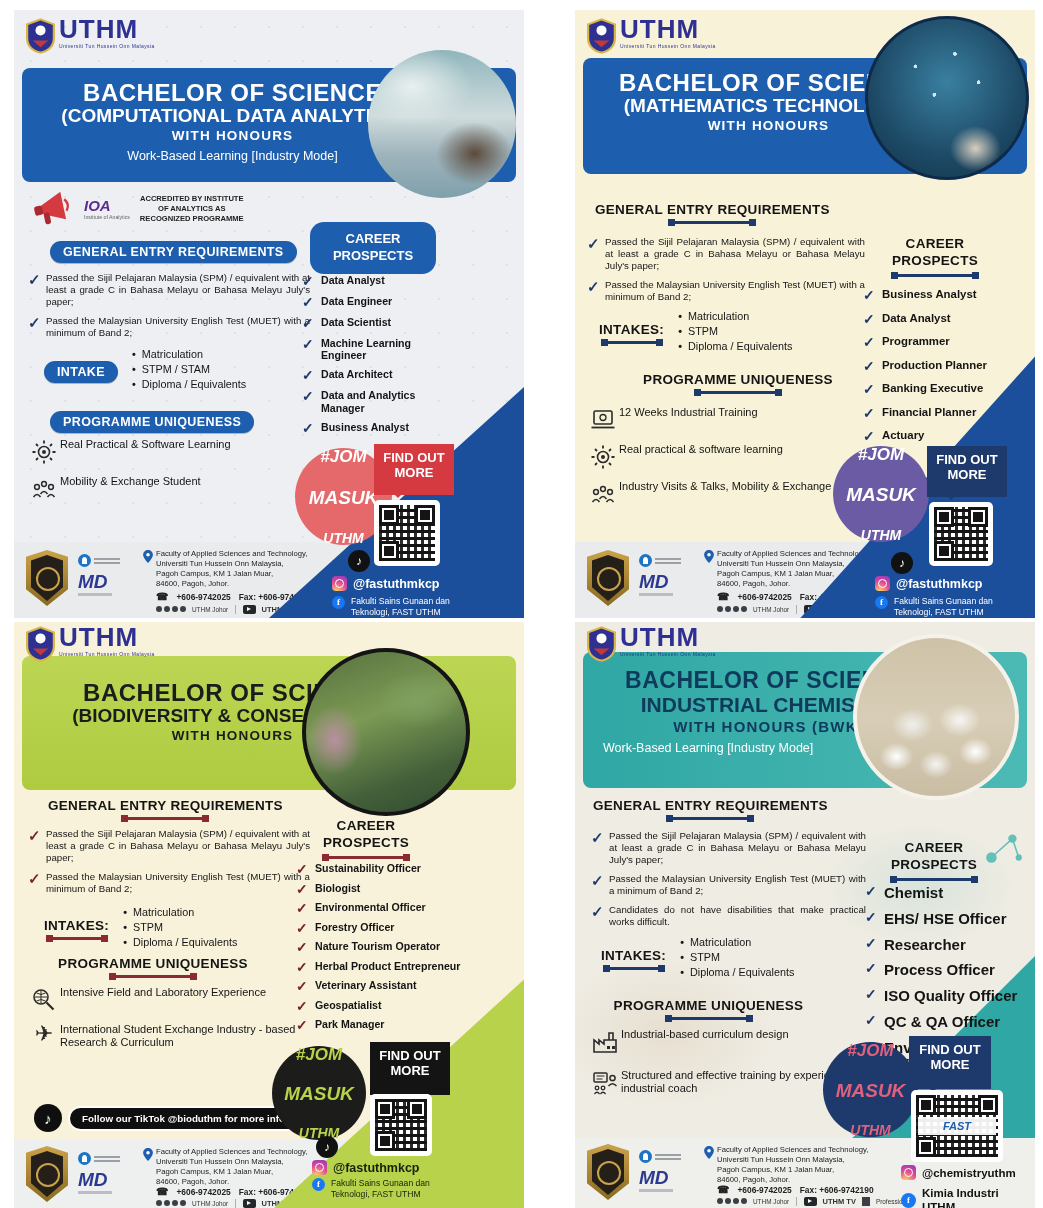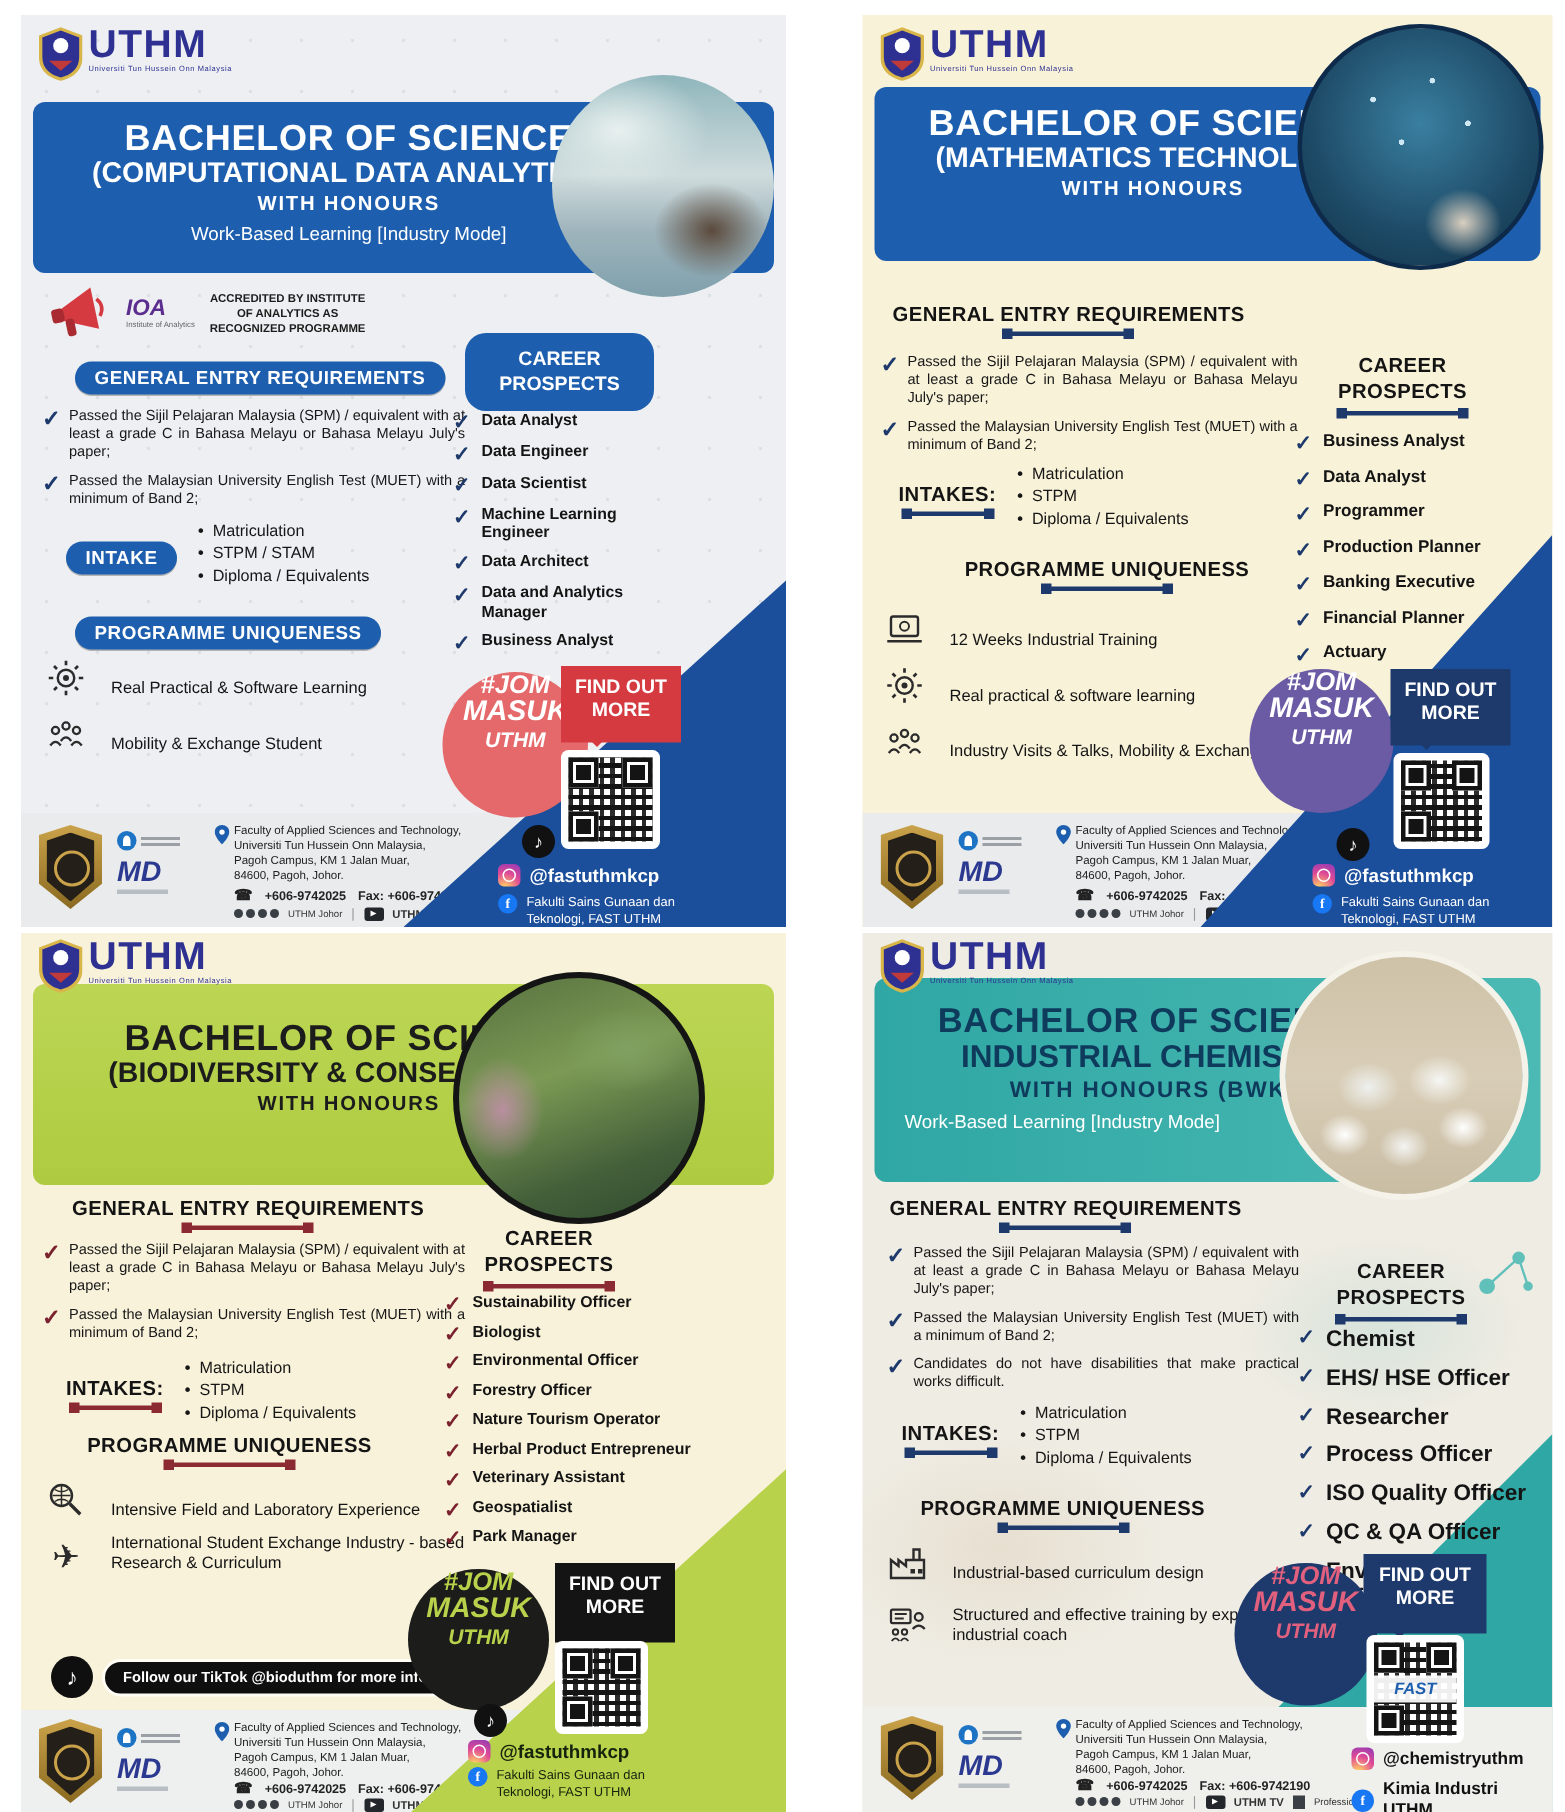--- a/index.html
+++ b/index.html
@@ -75,21 +75,21 @@
 .int-label-wrap{text-align:center;margin-top:12px}
 .bullets{display:flex;flex-direction:column;gap:3px}
 .bul{display:flex;gap:6px;font-size:10.8px;color:#161616;align-items:baseline}
 .dot{font-weight:bold}
 
 .uq-list{position:absolute;z-index:3;display:flex;flex-direction:column}
 .p1 .uq-list{left:16px;top:428px;width:290px}
 .p2 .uq-list{left:14px;top:396px;width:300px}
 .p3 .uq-list{left:16px;top:364px;width:285px}
 .p4 .uq-list{left:16px;top:406px;width:290px}
-.uq-item{display:flex;align-items:flex-end;gap:16px;margin-bottom:9px}
+.uq-item{display:flex;align-items:flex-start;gap:2px;margin-bottom:9px}
 .p4 .uq-item{margin-bottom:13px}
 .uq-icon{flex:0 0 28px;height:28px}
 .uq-glyph{flex:0 0 28px;font-size:22px;text-align:center;color:#2b2b2b;line-height:1}
 .uq-text{font-size:11px;color:#141414;line-height:1.2}
 
 .career-box{position:absolute;background:#1d5fae;color:#fff;font-weight:bold;font-size:13px;text-align:center;border-radius:14px;padding:9px 6px;line-height:1.3;z-index:3}
 .p1 .career-box{left:296px;top:212px;width:114px}
 .career-list{position:absolute;z-index:3}
 .p1 .career-list{left:288px;top:264px;width:140}
 .p1 .career-list{left:288px;top:264px;width:140px}
@@ -109,21 +109,21 @@
 .p3 .cw2{left:292px;top:196px;width:120px}
 .p4 .cw2{left:300px;top:218px;width:118px}
 .cw2 .sec-h{line-height:1.25}
 
 .tri{position:absolute;inset:0;z-index:2;pointer-events:none}
 .p1 .tri{background:#1b4e9b;clip-path:polygon(50% 100%,100% 62%,100% 100%)}
 .p2 .tri{background:#1b4e9b;clip-path:polygon(49% 100%,100% 57%,100% 100%)}
 .p3 .tri{background:#b8d24b;clip-path:polygon(51% 100%,100% 61%,100% 100%)}
 .p4 .tri{background:#2fa7a4;clip-path:polygon(45% 100%,100% 57%,100% 100%);z-index:1}
 
-.jom{position:absolute;border-radius:50%;display:flex;flex-direction:column;align-items:center;justify-content:flex-start;font-style:italic;font-weight:bold;z-index:4;line-height:1}
+.jom{position:absolute;border-radius:50%;display:flex;flex-direction:column;align-items:center;justify-content:space-between;font-style:italic;font-weight:bold;z-index:4;line-height:1}
 .j1{font-size:17px}.j2{font-size:19px}.j3{font-size:14px;margin-top:2px}
 .p1 .jom{left:281px;top:438px;width:97px;height:97px;background:#e5696b;color:#fff}
 .p2 .jom{left:258px;top:436px;width:96px;height:96px;background:#6a5ba4;color:#fff}
 .p3 .jom{left:258px;top:424px;width:94px;height:94px;background:#1c1c1a;color:#b8d24b}
 .p4 .jom{left:248px;top:420px;width:95px;height:95px;background:#1e3a6c;color:#e0607e}
 
 .findout{position:absolute;color:#fff;font-weight:bold;font-size:13px;line-height:1.15;text-align:center;padding-top:7px;z-index:4}
 .findout::after{content:"";position:absolute;left:18px;bottom:-9px;border:6px solid transparent}
 .p1 .findout{left:360px;top:434px;width:80px;height:44px;background:#d43a40}
 .p1 .findout::after{border-top-color:#d43a40}
@@ -131,21 +131,21 @@
 .p2 .findout::after{border-top-color:#1e3a6c}
 .p3 .findout{left:356px;top:420px;width:80px;height:46px;background:#141414}
 .p3 .findout::after{border-top-color:#141414}
 .p4 .findout{left:334px;top:414px;width:82px;height:46px;background:#1e3a6c}
 .p4 .findout::after{border-top-color:#1e3a6c}
 
 .qr{position:absolute;background:#fff;border-radius:5px;z-index:4}
 .p1 .qr{left:360px;top:490px;width:66px;height:66px}
 .p2 .qr{left:354px;top:492px;width:64px;height:64px}
 .p3 .qr{left:356px;top:472px;width:62px;height:62px}
-.p4 .qr{left:336px;top:468px;width:65px;height:72px}
+.p4 .qr{left:336px;top:468px;width:92px;height:72px}
 .qrp{position:absolute;inset:5px;background:repeating-linear-gradient(90deg,rgba(20,20,20,.9) 0 3px,transparent 3px 7px),repeating-linear-gradient(0deg,#141414 0 3px,#fff 3px 7px)}
 .qr .f{position:absolute;width:14px;height:14px;border:3px solid #141414;background:#fff}
 .qr .f::after{content:"";position:absolute;inset:2px;background:#141414}
 .qr .fa{left:5px;top:5px}.qr .fb{right:5px;top:5px}.qr .fc{left:5px;bottom:5px}
 .qr-ov{position:absolute;left:8%;right:8%;top:37%;height:26%;background:rgba(255,255,255,.93);color:#1d5fae;font-weight:bold;font-style:italic;font-size:11px;display:flex;align-items:center;justify-content:center}
 
 .tiktok{position:absolute;width:22px;height:22px;border-radius:50%;background:#111;color:#fff;display:flex;align-items:center;justify-content:center;font-size:12px;z-index:4}
 .p1 .tiktok{left:334px;top:540px}
 .p2 .tiktok{left:316px;top:542px}
 .p3 .tiktok{left:302px;top:514px}

